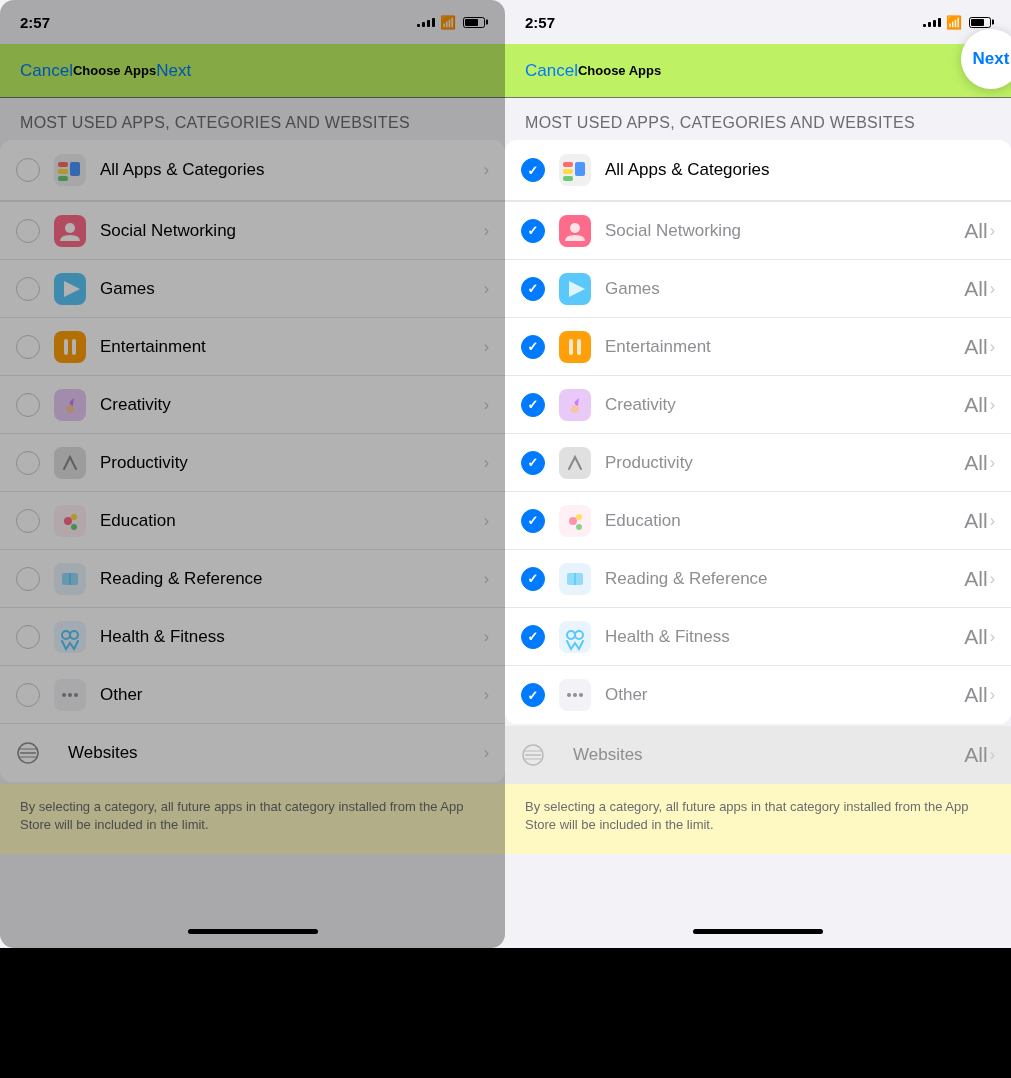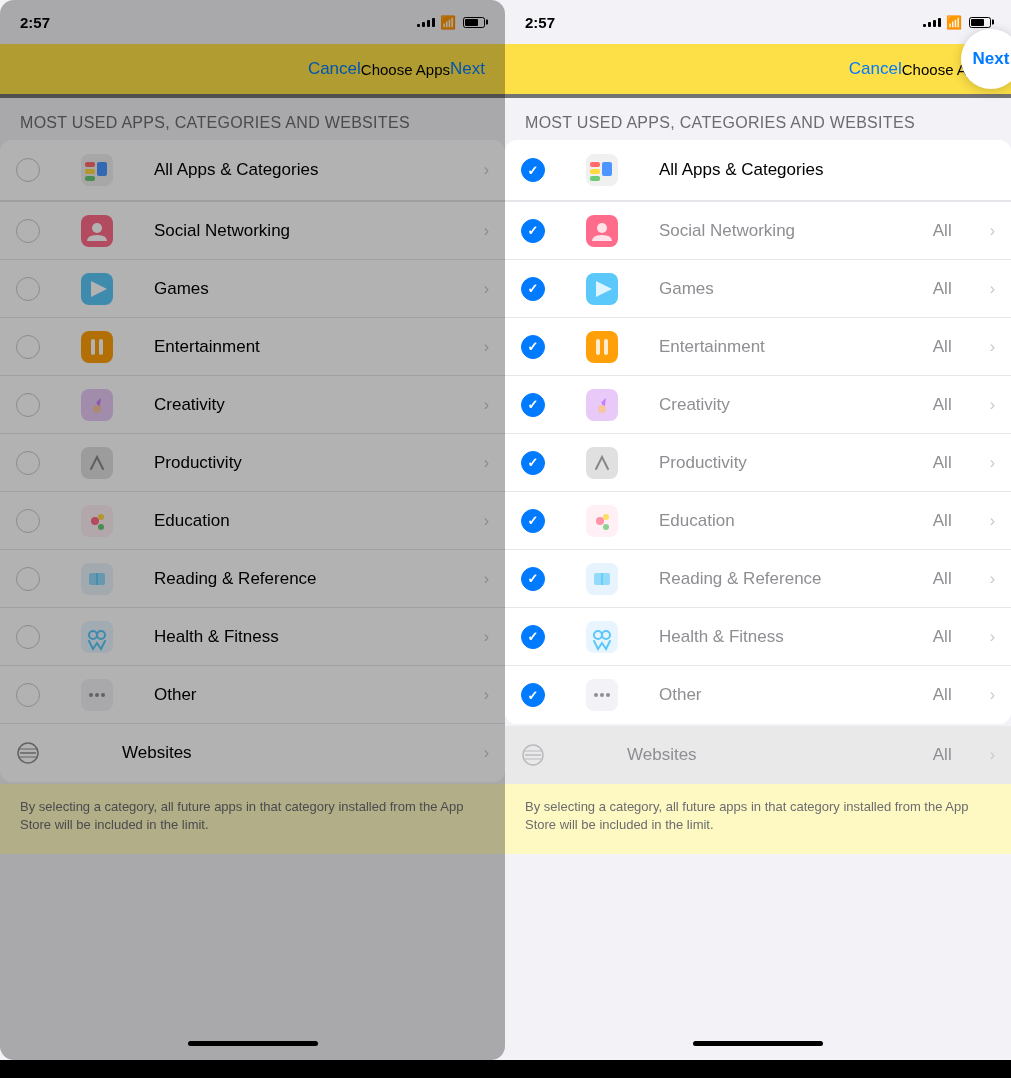--- a/index.html
+++ b/index.html
@@ -7,21 +7,21 @@
       width: 1011px;
       height: 1078px;
       display: flex;
       font-family: -apple-system, 'SF Pro Display', 'Helvetica Neue', sans-serif;
       background: #000;
       overflow: hidden;
     }
 
     .phone-panel {
       width: 505px;
-      height: 1060px;
+      height: 948px;
       display: flex;
       flex-direction: column;
       background: #f2f2f7;
       position: relative;
       overflow: hidden;
     }
 
     .phone-panel.right {
       width: 506px;
     }
@@ -89,37 +89,37 @@
       width: 70%;
       background: #000;
       border-radius: 1px;
     }
 
     
     .nav-bar {
       height: 54px;
       display: flex;
       align-items: center;
-      justify-content: flex-end;
+      justify-content: flex-start;
       padding: 0 20px;
-      background: #fde047;
-      border-bottom: 4px solid #737373;
+      background: #bef264;
+      border-bottom: 1px solid #737373;
       flex-shrink: 0;
       position: relative;
     }
 
     .nav-cancel {
       color: #007aff;
       font-size: 17px;
       cursor: pointer;
     }
 
     .nav-title {
-      font-size: 15px;
-      font-weight: 400;
+      font-size: 13px;
+      font-weight: 700;
       color: #000;
     }
 
     .nav-next {
       color: #007aff;
       font-size: 17px;
       cursor: pointer;
     }
 
     .nav-next-circle {
@@ -157,21 +157,20 @@
 
     .list-item {
       display: flex;
       align-items: center;
       padding: 0 16px;
       height: 58px;
       background: #fff;
       border-bottom: 1px solid #e5e5ea;
       cursor: pointer;
       position: relative;
-      gap: 27px;
     }
 
     .list-item.all-apps {
       height: 62px;
       border-bottom: 2px solid #e5e5ea;
     }
 
     .list-item:last-child {
       border-bottom: none;
     }
@@ -223,23 +222,23 @@
       flex: 1;
       font-size: 17px;
       color: #000;
     }
 
     .category-name.dimmed {
       color: #8e8e93;
     }
 
     .all-label {
-      font-size: 17px;
+      font-size: 21px;
       color: #8e8e93;
-      margin-right: 9px;
+      margin-right: 0;
     }
 
     .chevron {
       color: #c7c7cc;
       font-size: 16px;
       margin-left: 2px;
     }
 
     
     .footer-text {

